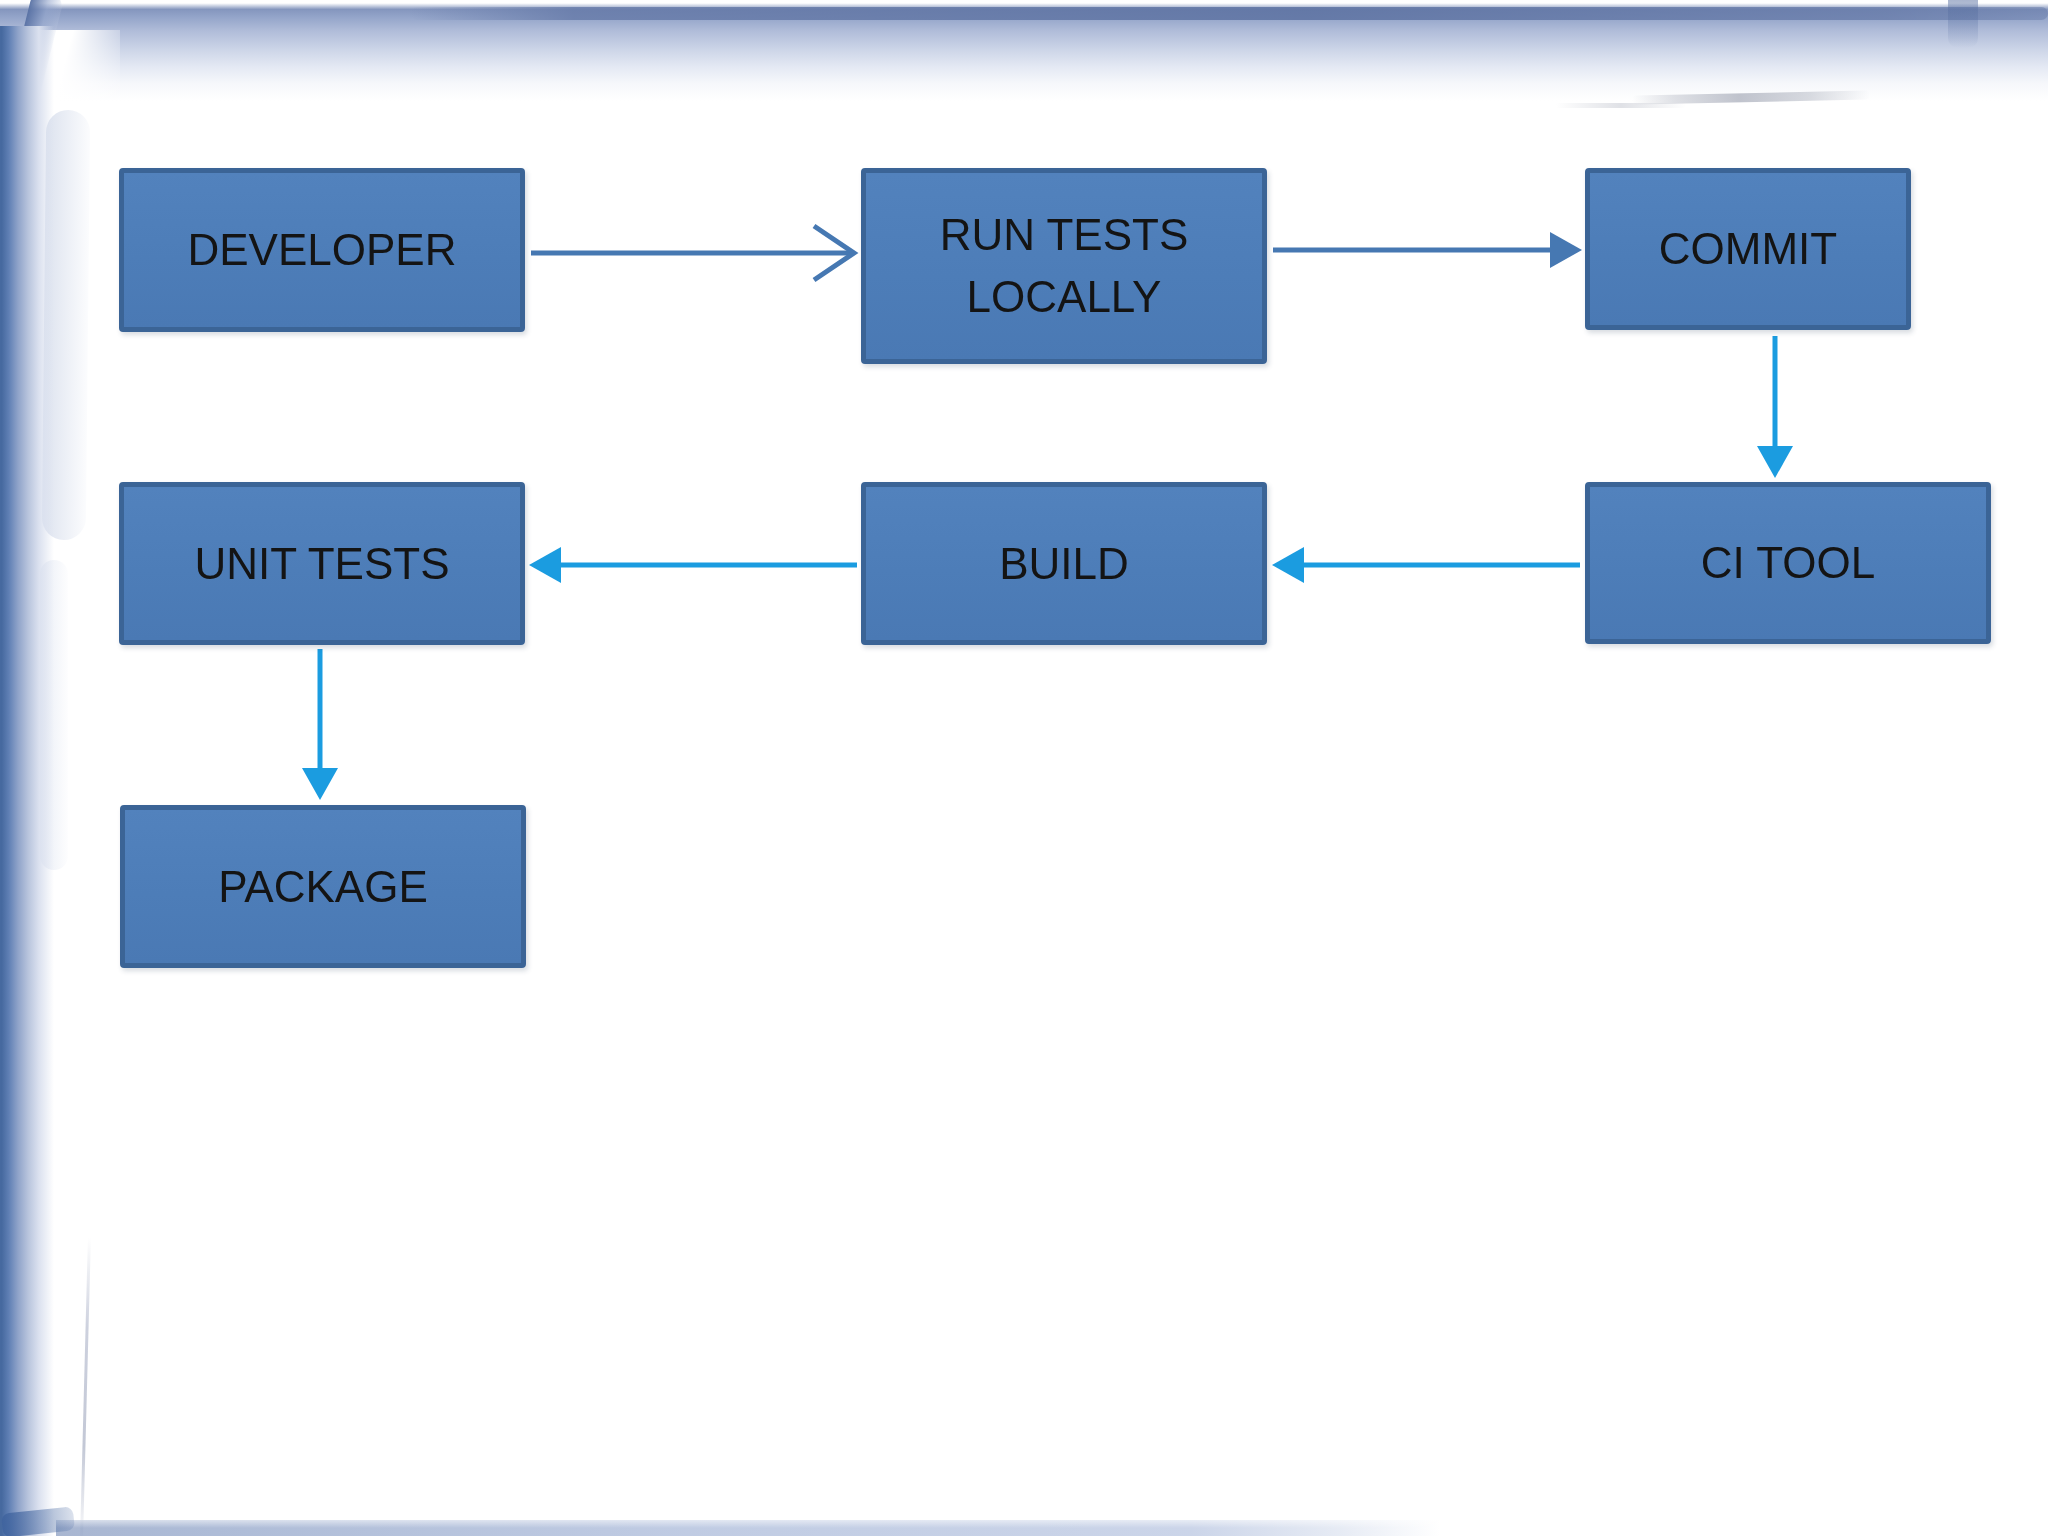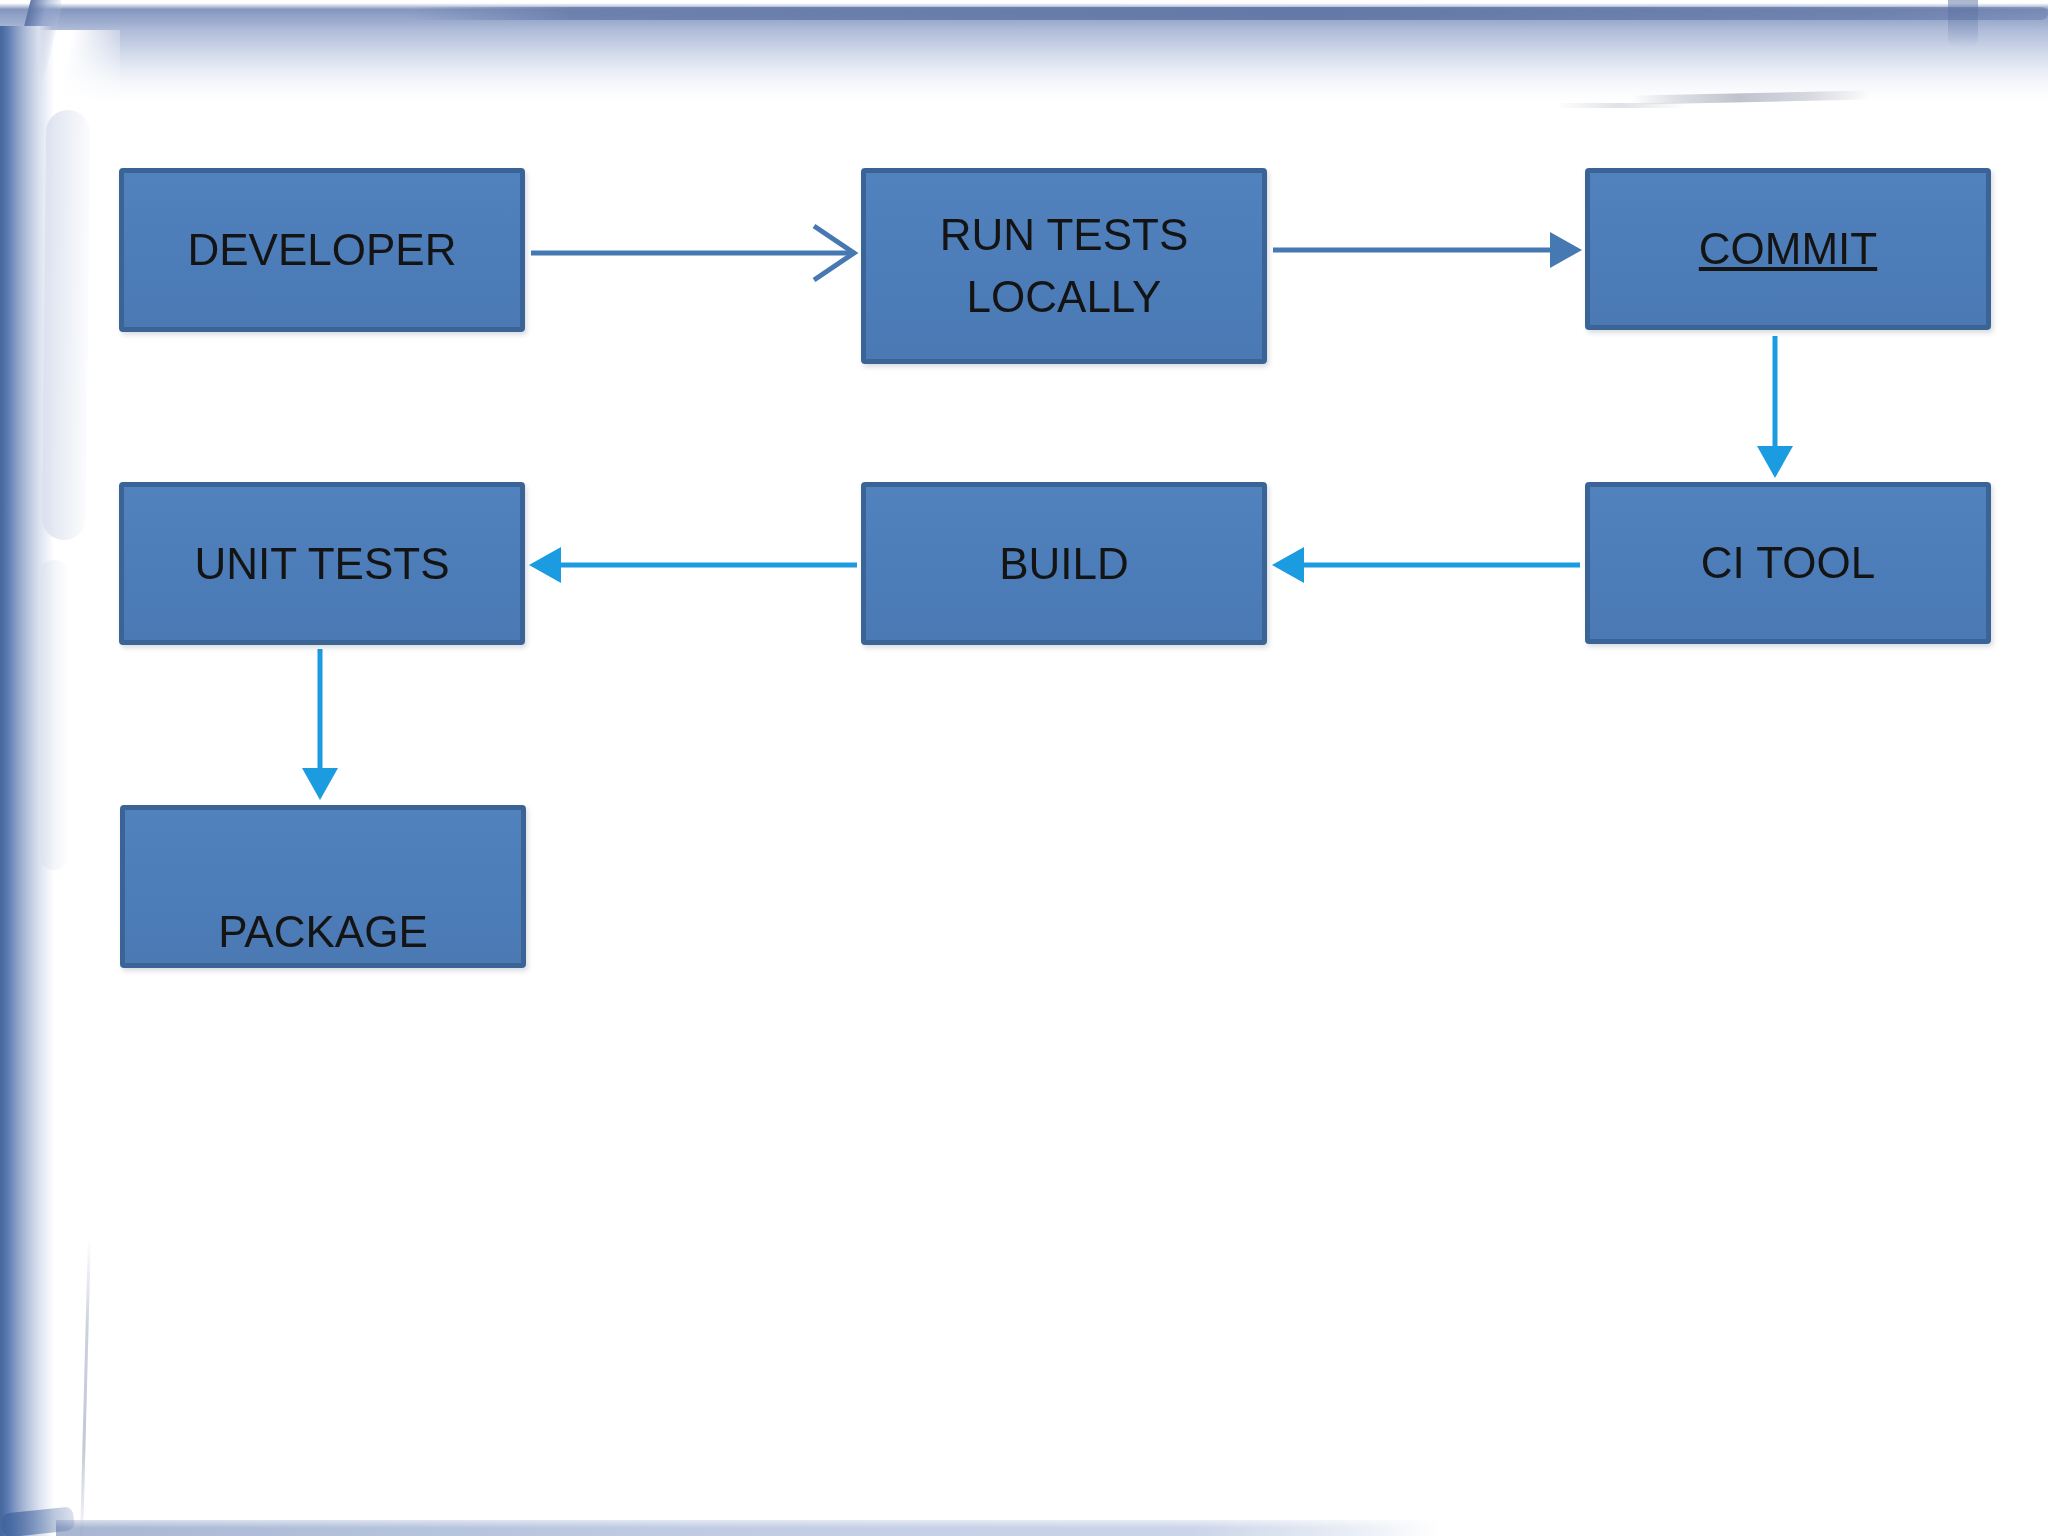--- a/index.html
+++ b/index.html
@@ -149,33 +149,33 @@
   </svg>
 
   <div class="node" style="left:119px;top:168px;width:406px;height:164px;align-items:center;">
     <span class="lbl">DEVELOPER</span>
   </div>
 
   <div class="node" style="left:861px;top:168px;width:406px;height:196px;">
     <span class="lbl">RUN TESTS LOCALLY</span>
   </div>
 
-  <div class="node" style="left:1585px;top:168px;width:406px;height:162px;text-decoration:underline;">
+  <div class="node" style="left:1585px;top:168px;width:326px;height:162px;">
     <span class="lbl">COMMIT</span>
   </div>
 
   <div class="node" style="left:119px;top:482px;width:406px;height:163px;">
     <span class="lbl">UNIT TESTS</span>
   </div>
 
   <div class="node" style="left:1585px;top:482px;width:406px;height:162px;">
     <span class="lbl">CI TOOL</span>
   </div>
 
   <div class="node" style="left:861px;top:482px;width:406px;height:163px;">
     <span class="lbl">BUILD</span>
   </div>
 
-  <div class="node" style="left:120px;top:805px;width:406px;height:163px;align-items:flex-end;">
+  <div class="node" style="left:120px;top:805px;width:406px;height:163px;">
     <span class="lbl">PACKAGE</span>
   </div>
 
 </div>
 
 </body></html>

